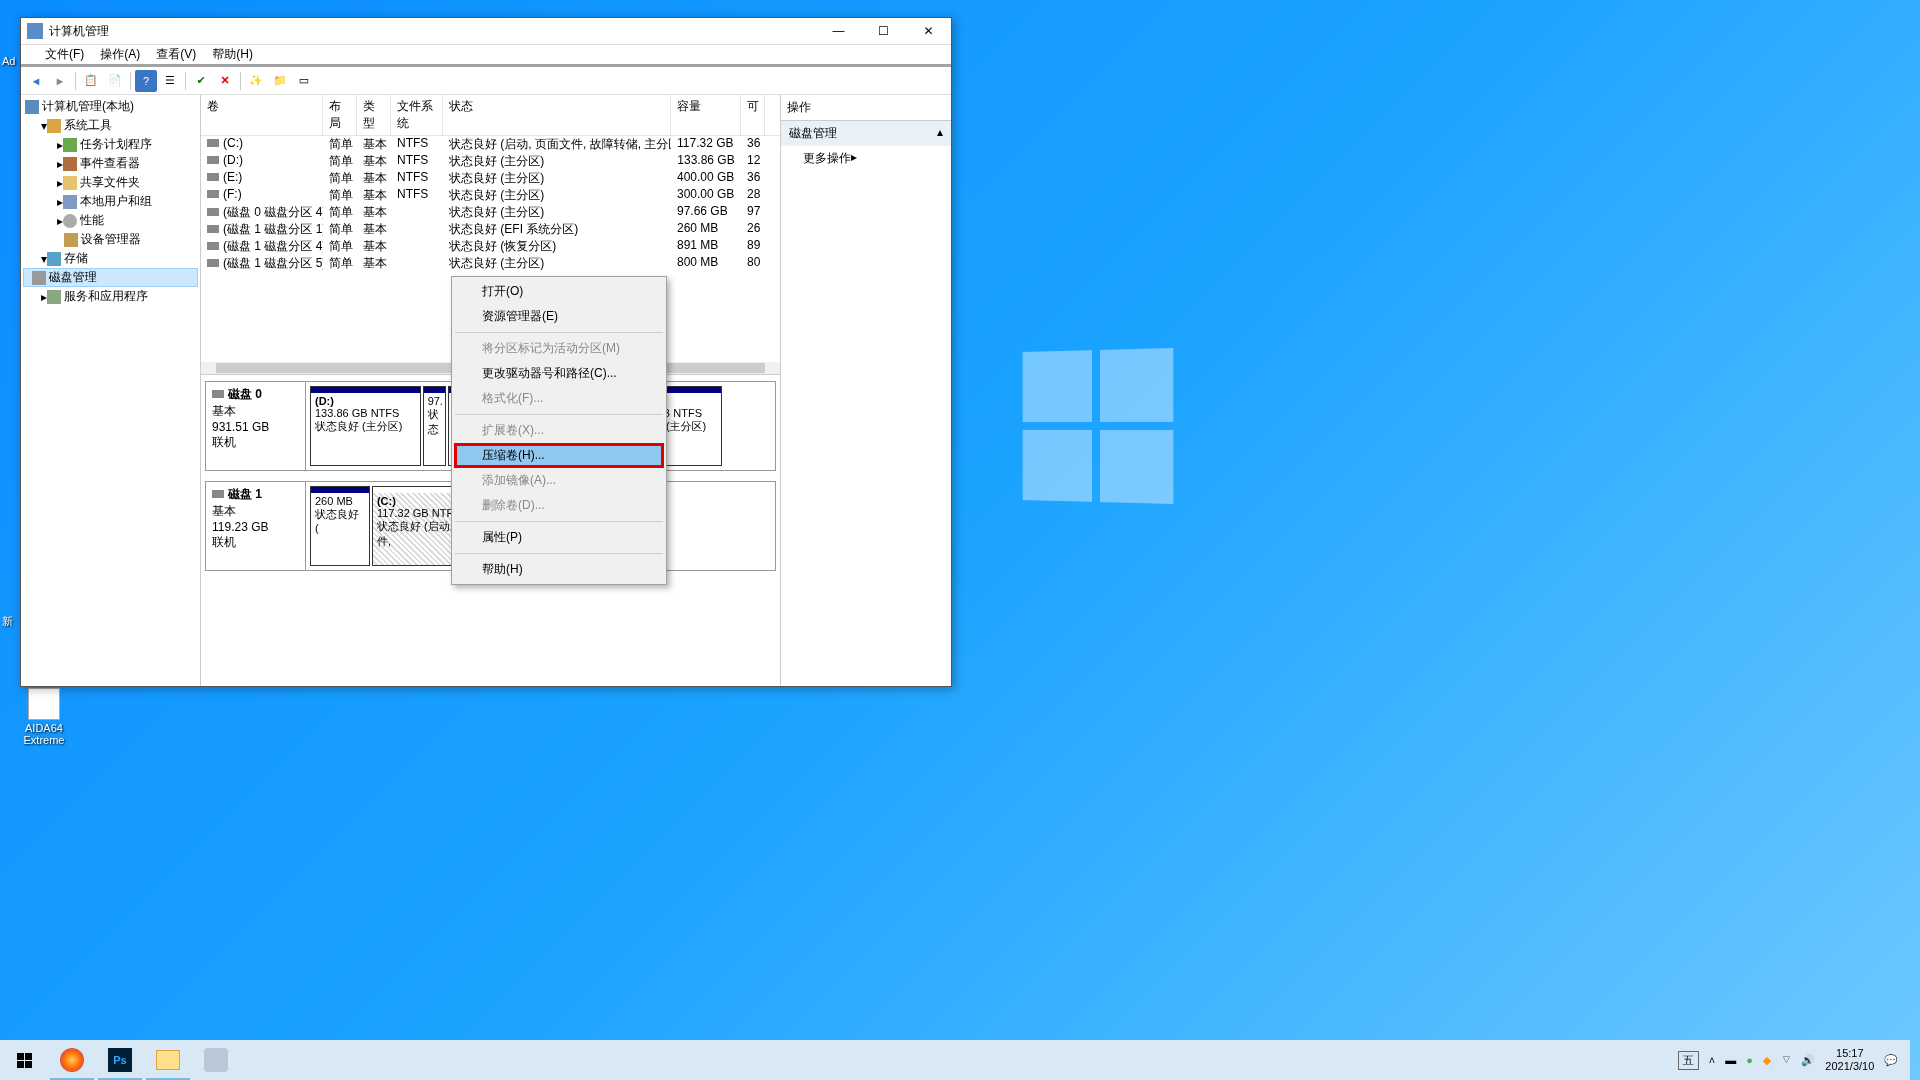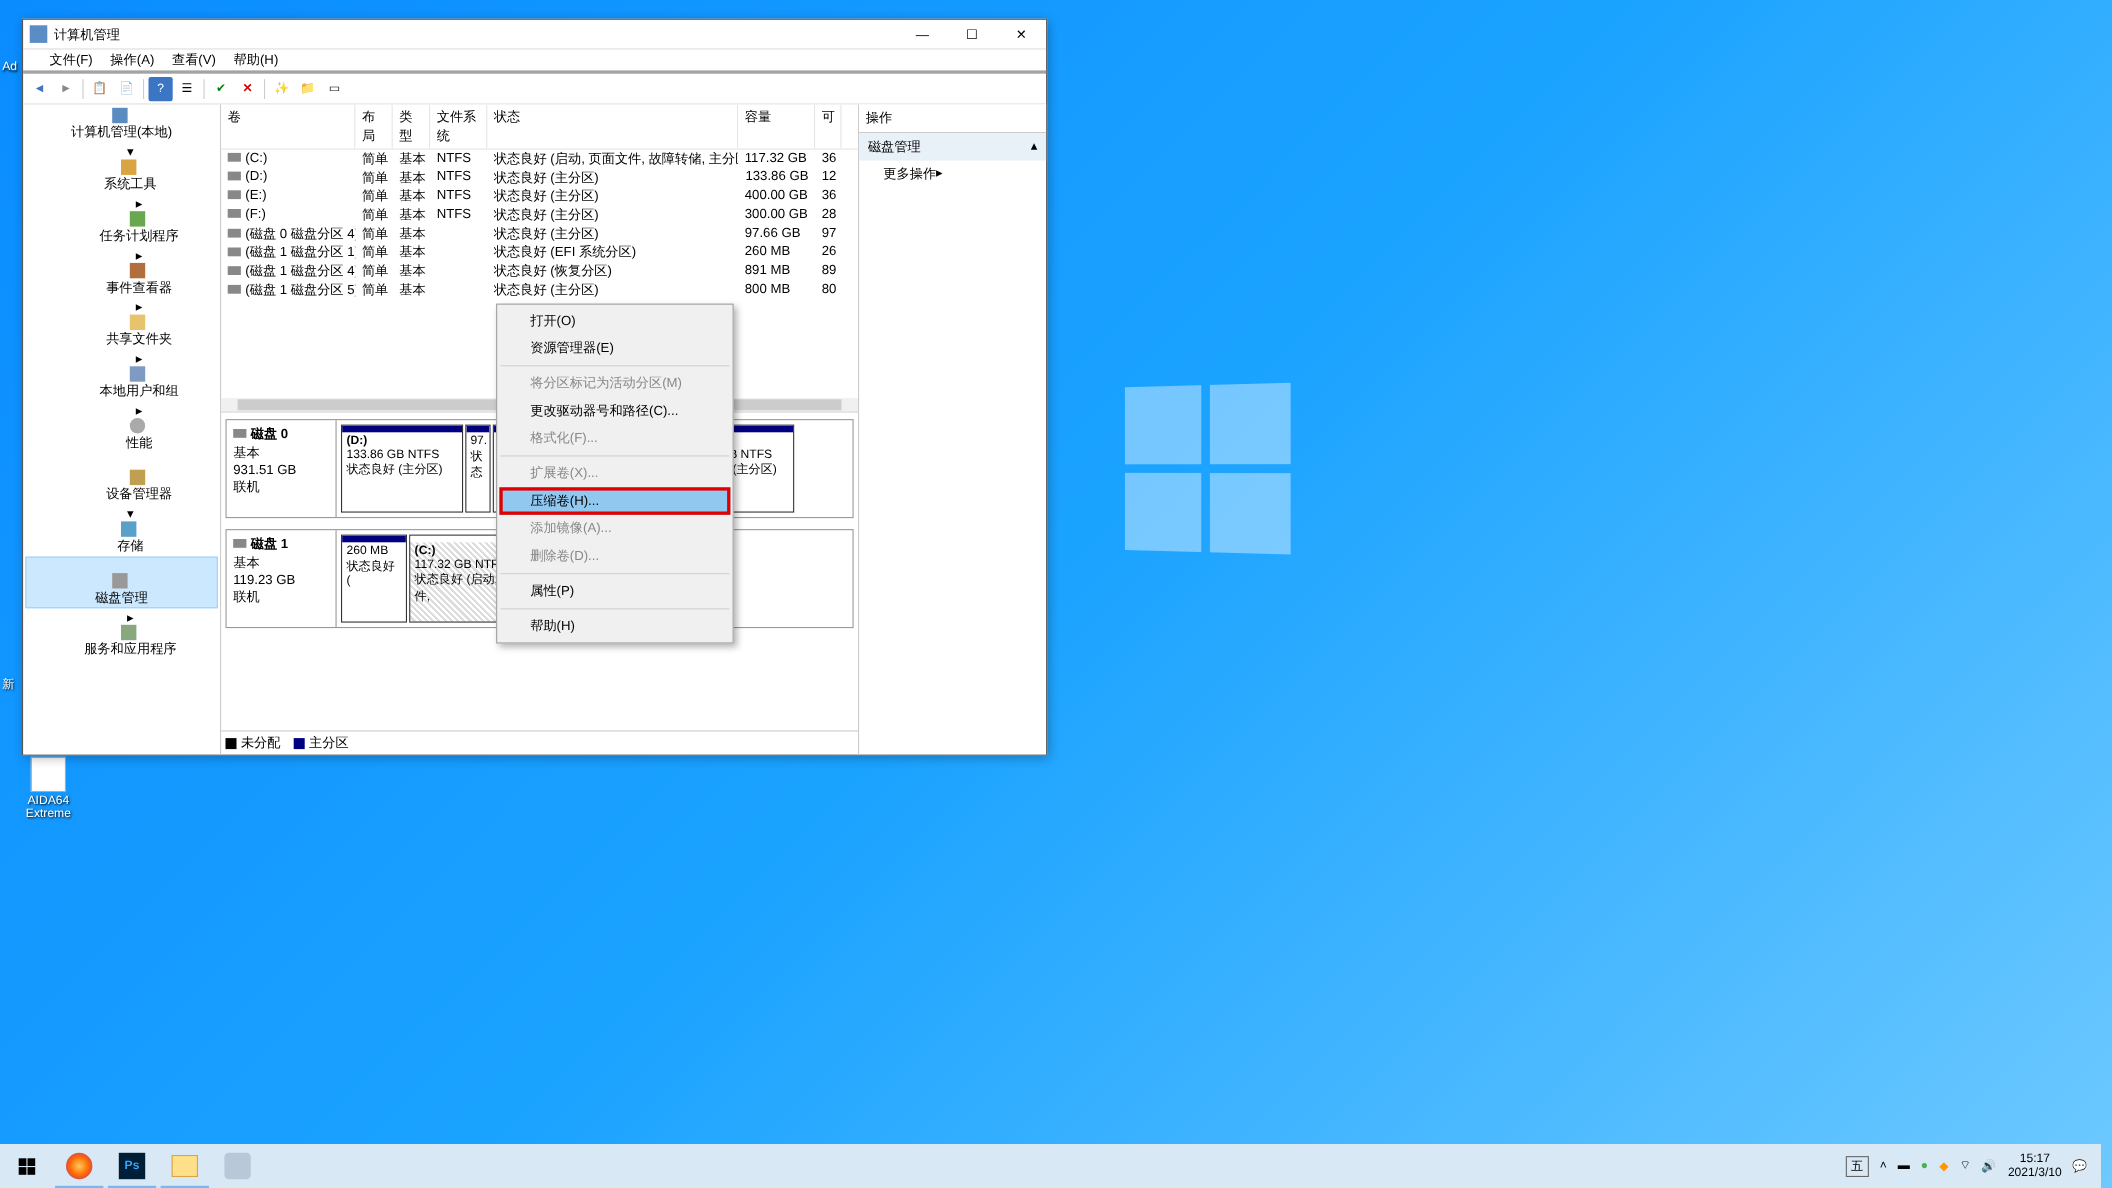--- a/index.html
+++ b/index.html
@@ -26,21 +26,21 @@
 .menubar span { padding: 2px 8px; }
 
 .toolbar { height: 28px; display: flex; align-items: center; padding: 0 4px; border-bottom: 1px solid #e0e0e0; gap: 2px; }
 .tool-btn { width: 22px; height: 22px; display: flex; align-items: center; justify-content: center; font-size: 11px; }
 .tool-sep { width: 1px; height: 18px; background: #ccc; margin: 0 2px; }
 
 .body-area { display: flex; height: calc(100% - 77px); }
 
 
 .tree { width: 180px; border-right: 1px solid #ccc; padding: 2px; font-size: 12px; overflow: hidden; }
-.tree-item { padding: 1px 2px; white-space: nowrap; display: flex; align-items: center; flex-direction: column; }
+.tree-item { padding: 1px 2px; white-space: nowrap; display: flex; align-items: center; }
 .tree-item.sel { background: #cce8ff; border: 1px solid #99d1ff; padding: 0 1px; }
 .tree-indent1 { padding-left: 18px; }
 .tree-indent2 { padding-left: 34px; }
 .tree-icon { width: 14px; height: 14px; margin-right: 3px; display: inline-block; }
 
 
 .middle { flex: 1; display: flex; flex-direction: column; border-right: 1px solid #ccc; }
 .vol-table { height: 280px; border-bottom: 1px solid #ccc; overflow: hidden; position: relative; }
 .vol-header { display: flex; background: #fff; font-size: 12px; border-bottom: 1px solid #e5e5e5; }
 .vol-header > div { padding: 3px 6px; border-right: 1px solid #e5e5e5; }
@@ -181,21 +181,21 @@
               <div class="col-status">状态良好 (启动, 页面文件, 故障转储, 主分区)</div>
               <div class="col-cap" style="text-align:left;">117.32 GB</div>
               <div class="col-free">36</div>
             </div>
             <div class="vol-row">
               <div class="col-vol"><span class="hd-icon"></span>(D:)</div>
               <div class="col-layout">简单</div>
               <div class="col-type">基本</div>
               <div class="col-fs">NTFS</div>
               <div class="col-status">状态良好 (主分区)</div>
-              <div class="col-cap" style="text-align:right;">133.86 GB</div>
+              <div class="col-cap" style="text-align:center;">133.86 GB</div>
               <div class="col-free">12</div>
             </div>
             <div class="vol-row">
               <div class="col-vol"><span class="hd-icon"></span>(E:)</div>
               <div class="col-layout">简单</div>
               <div class="col-type">基本</div>
               <div class="col-fs">NTFS</div>
               <div class="col-status">状态良好 (主分区)</div>
               <div class="col-cap" style="text-align:left;">400.00 GB</div>
               <div class="col-free">36</div>
@@ -317,26 +317,20 @@
               <div class="part" style="width: 14%;">
                 <div class="part-top"></div>
                 <div class="part-label"></div>
                 <div>891 MB</div>
                 <div>状态良好 (恢</div>
               </div>
             </div>
         </div>
       </div>
 
-      <div class="legend">
-        <span class="leg-box" style="background:#000;"></span>
-        <span>未分配</span>
-        <span class="leg-box" style="background:#000080;margin-left:8px;"></span>
-        <span>主分区</span>
-      </div>
     </div>
 
     <div class="actions">
       <div class="actions-hdr">操作</div>
       <div class="actions-sub">
         <span>磁盘管理</span>
           <span>▴</span>
       </div>
       <div class="actions-item">
         <span>更多操作</span>

